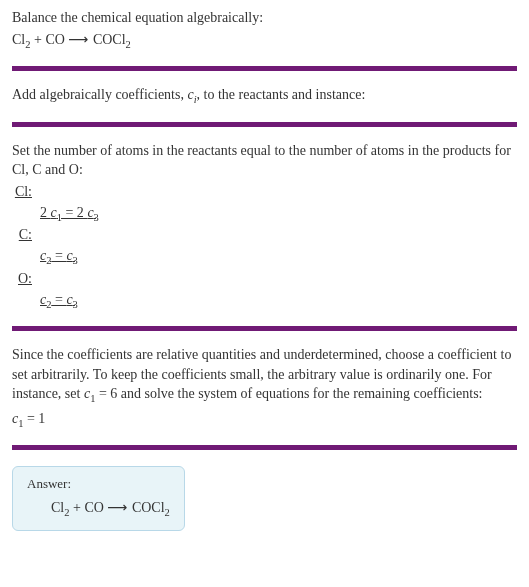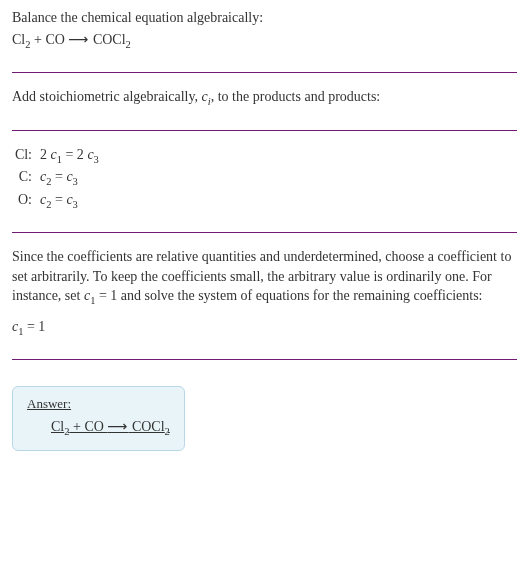--- a/index.html
+++ b/index.html
@@ -10,55 +10,56 @@
     body {
       font-family: Georgia, 'Times New Roman', serif;
       font-size: 14px;
       color: #333;
       background: #fff;
       padding: 8px 12px;
       width: 529px;
       line-height: 1.4;
     }
     .section {
-      border-bottom: 1px solid #701a75;
-      padding-bottom: 20px;
+      border-bottom: 5px solid #701a75;
+      padding-bottom: 14px;
       margin-bottom: 14px;
     }
     .section:last-of-type {
       border-bottom: none;
     }
     .eq-line {
       margin-top: 2px;
     }
     .atom-table {
       margin-top: 2px;
     }
     .atom-row {
       display: flex;
+      text-decoration: underline;
     }
     .atom-label {
       width: 28px;
       text-align: right;
       padding-right: 8px;
     }
     .atom-eq {
       flex: 1;
+      margin-top: 21px;
     }
     .coef-list {
-      margin-top: 8px;
+      margin-top: 2px;
     }
     .answer-box {
       display: inline-block;
       background: #e8f4f8;
       border: 1px solid #b8d8e8;
       border-radius: 6px;
       padding: 8px 14px 10px 14px;
-      margin-top: 12px;
-      text-decoration: underline;
+      margin-top: 2px;
     }
     .answer-label {
       font-size: 13px;
       color: #333;
       margin-bottom: 4px;
     }
     .answer-eq {
       padding-left: 24px;
     }
     sub {
@@ -82,25 +83,26 @@
 
 <div class="section">
   <div>Balance the chemical equation algebraically:</div>
   <div class="eq-line">
     <span>Cl</span><sub>2</sub><span> + CO </span><span class="arrow">⟶</span><span> COCl</span><sub>2</sub>
   </div>
 </div>
 
 <div class="section">
   <div>
-    <span>Add stoichiometric algebraically, </span><span class="var">c</span><span class="sub-i">i</span><span>, to the products and products:</span>
+    <span>Add algebraically coefficients, </span><span class="var">c</span><span class="sub-i">i</span><span>, to the reactants and instance:</span>
   </div>
 </div>
 
 <div class="section">
+  <div>Set the number of atoms in the reactants equal to the number of atoms in the products for Cl, C and O:</div>
   <div class="atom-table">
     <div class="atom-row">
       <div class="atom-label">Cl:</div>
       <div class="atom-eq">
         <span>2 </span><span class="var">c</span><sub>1</sub><span> = 2 </span><span class="var">c</span><sub>3</sub>
       </div>
     </div>
     <div class="atom-row">
       <div class="atom-label">C:</div>
       <div class="atom-eq">
@@ -111,21 +113,21 @@
       <div class="atom-label">O:</div>
       <div class="atom-eq">
         <span></span><span class="var">c</span><sub>2</sub><span> = </span><span class="var">c</span><sub>3</sub>
       </div>
     </div>
   </div>
 </div>
 
 <div class="section">
   <div>
-    <span>Since the coefficients are relative quantities and underdetermined, choose a coefficient to set arbitrarily. To keep the coefficients small, the arbitrary value is ordinarily one. For instance, set </span><span class="var">c</span><sub>1</sub><span> = 1 and solve the system of equations for the remaining coefficients:</span>
+    <span>Since the coefficients are relative quantities and underdetermined, choose a coefficient to set arbitrarily. To keep the coefficients small, the arbitrary value is ordinarily one. For instance, set </span><span class="var">c</span><sub>1</sub><span> = 6 and solve the system of equations for the remaining coefficients:</span>
   </div>
   <div class="coef-list">
     <div><span class="var">c</span><sub>1</sub><span> = 1</span></div>
   </div>
 </div>
 
 <div>
   <div class="answer-box">
     <div class="answer-label">Answer:</div>
     <div class="answer-eq">

